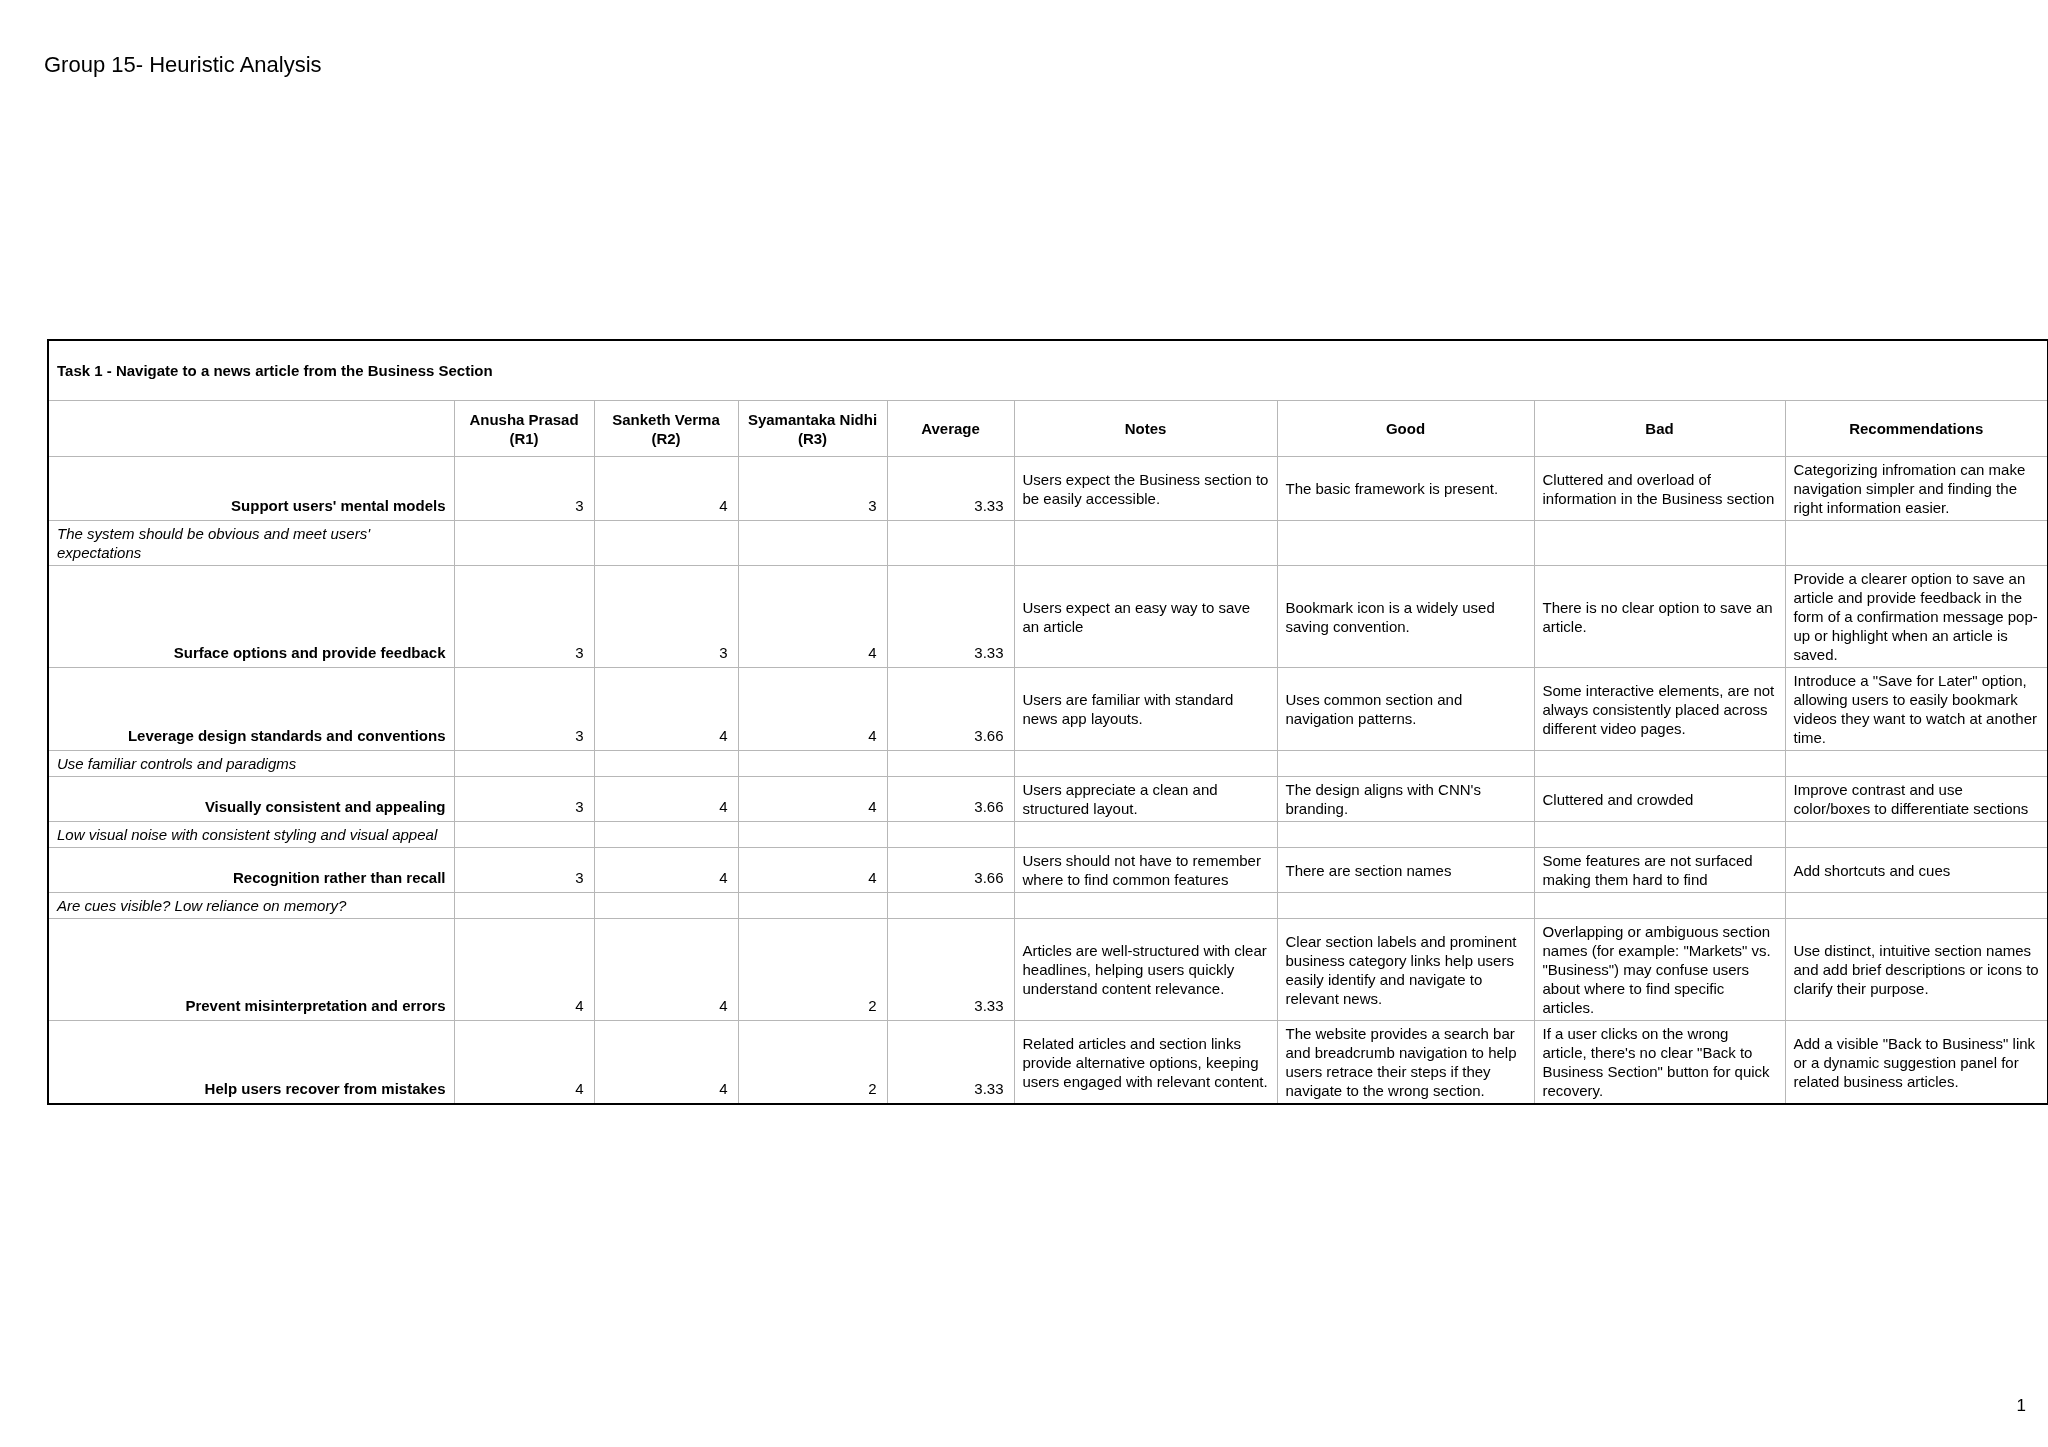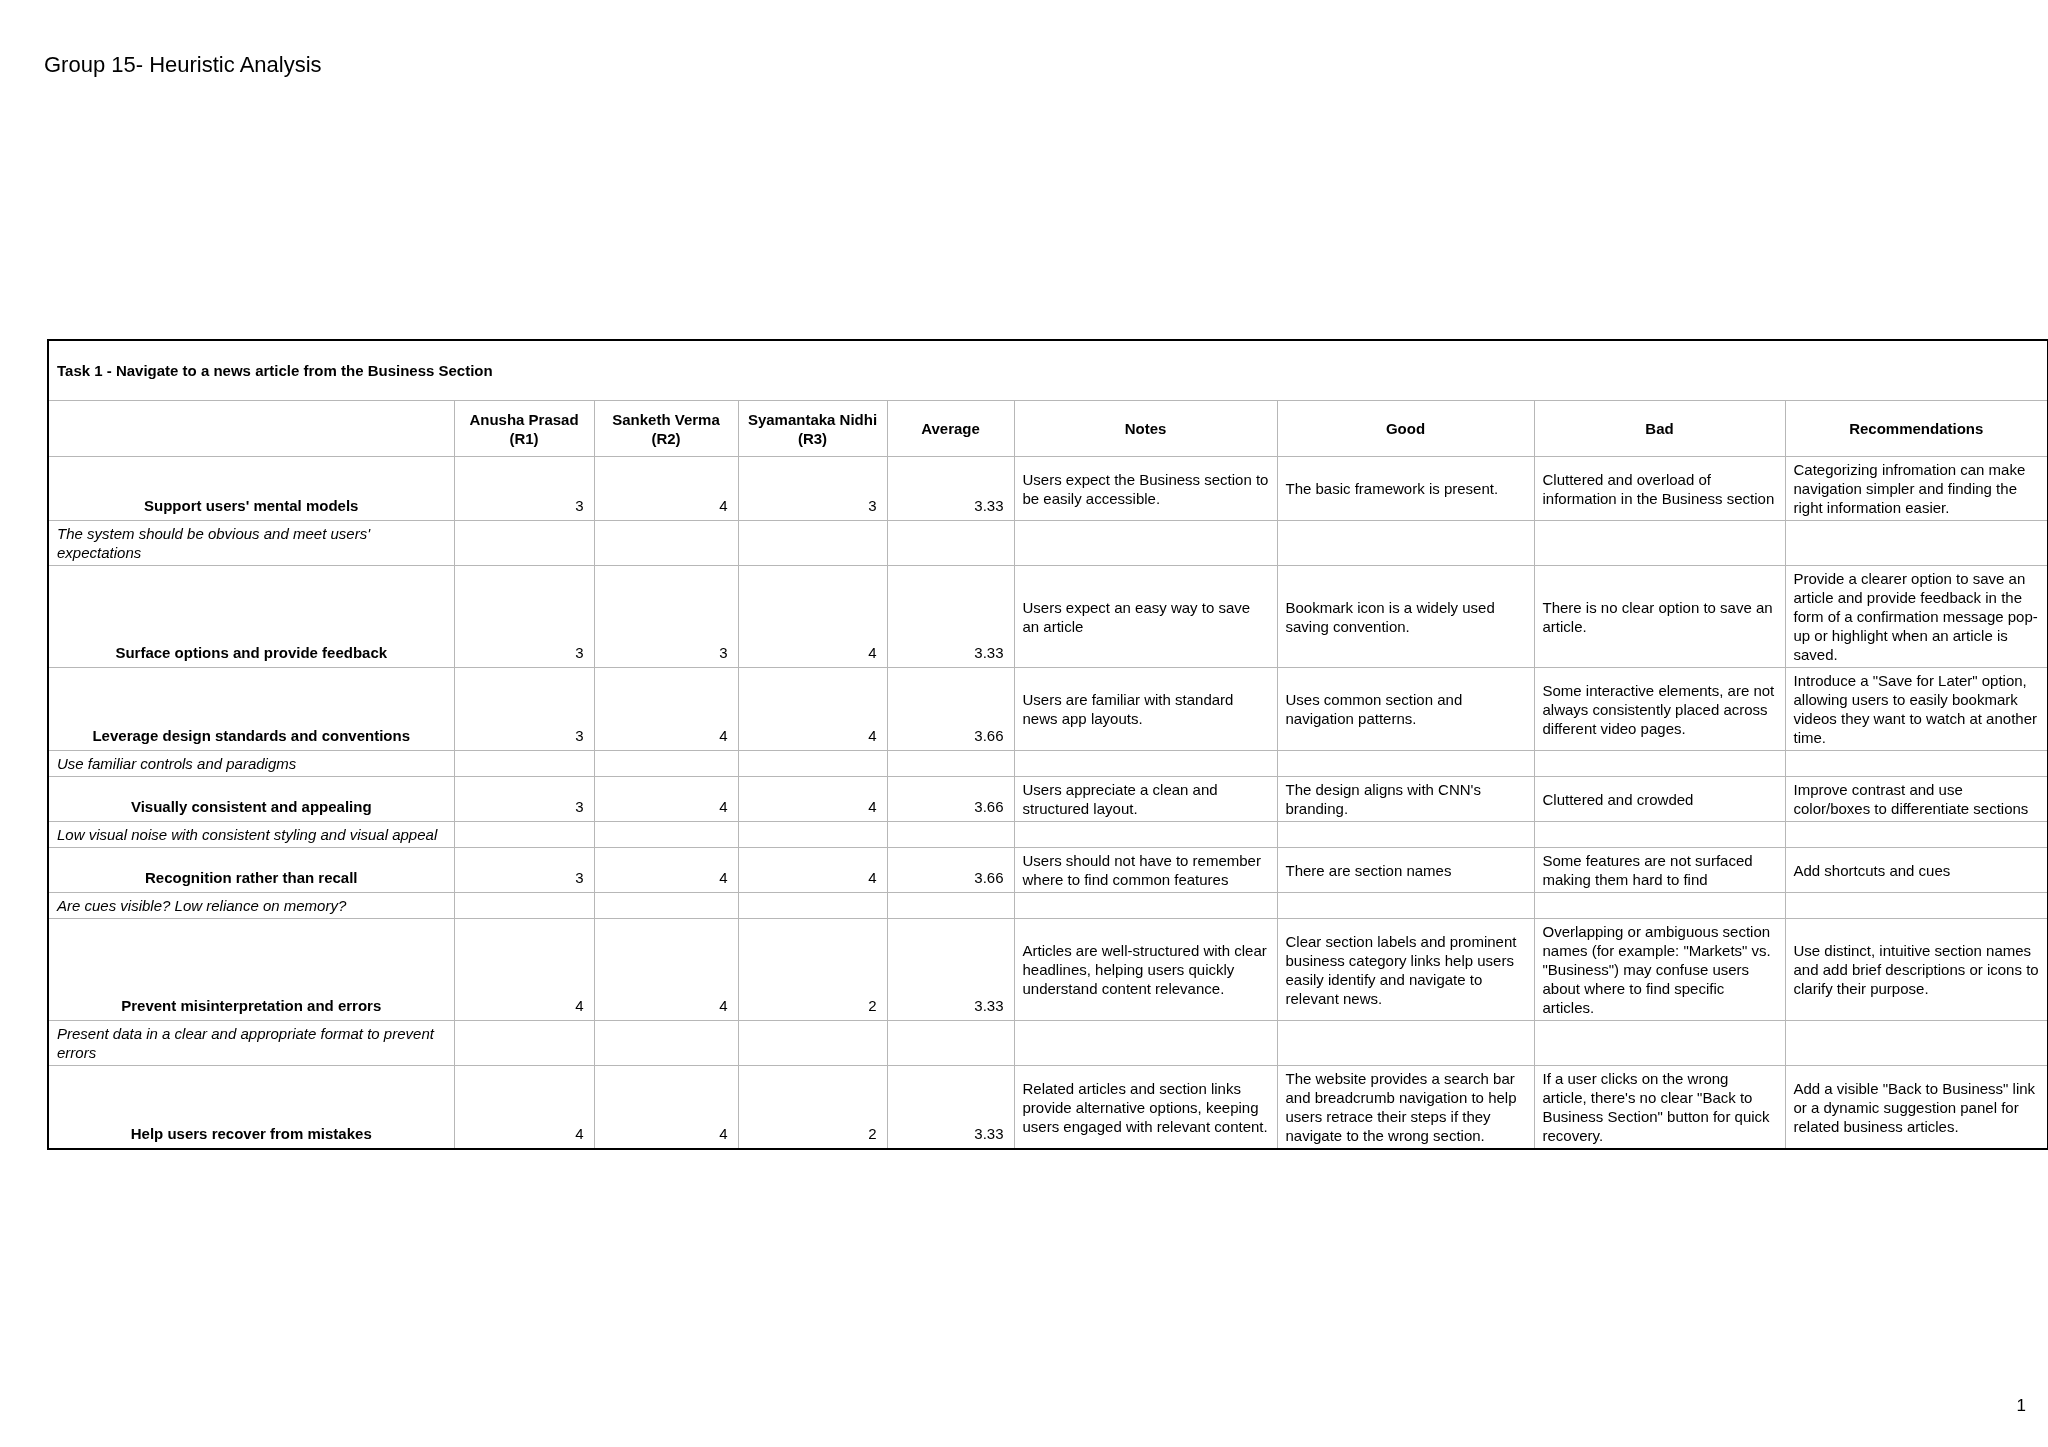--- a/index.html
+++ b/index.html
@@ -51,21 +51,21 @@
     text-align: center;
     vertical-align: middle;
     white-space: pre-line;
     height: 56px;
     padding: 3px 6px;
     font-size: 15px;
   }
   th.th-notes { }
   td.td-criterion {
     font-weight: bold;
-    text-align: center;
+    text-align: right;
     vertical-align: bottom;
     padding: 3px 8px 5px 8px;
   }
   td.td-num {
     text-align: right;
     vertical-align: bottom;
     padding: 3px 10px 5px 8px;
   }
   td.td-text {
     text-align: left;
@@ -230,31 +230,20 @@
           <td class="td-criterion">Prevent misinterpretation and errors</td>
           <td class="td-num">4</td>
           <td class="td-num">4</td>
           <td class="td-num">2</td>
           <td class="td-num">3.33</td>
           <td class="td-text">Articles are well-structured with clear headlines, helping users quickly understand content relevance.</td>
           <td class="td-text">Clear section labels and prominent business category links help users easily identify and navigate to relevant news.</td>
           <td class="td-text">Overlapping or ambiguous section names (for example: "Markets" vs. "Business") may confuse users about where to find specific articles.</td>
           <td class="td-text">Use distinct, intuitive section names and add brief descriptions or icons to clarify their purpose.</td>
         </tr>
-        <tr class="desc-row">
-          <td class="td-desc">Present data in a clear and appropriate format to prevent errors</td>
-          <td class="td-empty"></td>
-          <td class="td-empty"></td>
-          <td class="td-empty"></td>
-          <td class="td-empty"></td>
-          <td class="td-empty"></td>
-          <td class="td-empty"></td>
-          <td class="td-empty"></td>
-          <td class="td-empty"></td>
-        </tr>
         <tr>
           <td class="td-criterion">Help users recover from mistakes</td>
           <td class="td-num">4</td>
           <td class="td-num">4</td>
           <td class="td-num">2</td>
           <td class="td-num">3.33</td>
           <td class="td-text">Related articles and section links provide alternative options, keeping users engaged with relevant content.</td>
           <td class="td-text">The website provides a search bar and breadcrumb navigation to help users retrace their steps if they navigate to the wrong section.</td>
           <td class="td-text">If a user clicks on the wrong article, there's no clear "Back to Business Section" button for quick recovery.</td>
           <td class="td-text">Add a visible "Back to Business" link or a dynamic suggestion panel for related business articles.</td>

